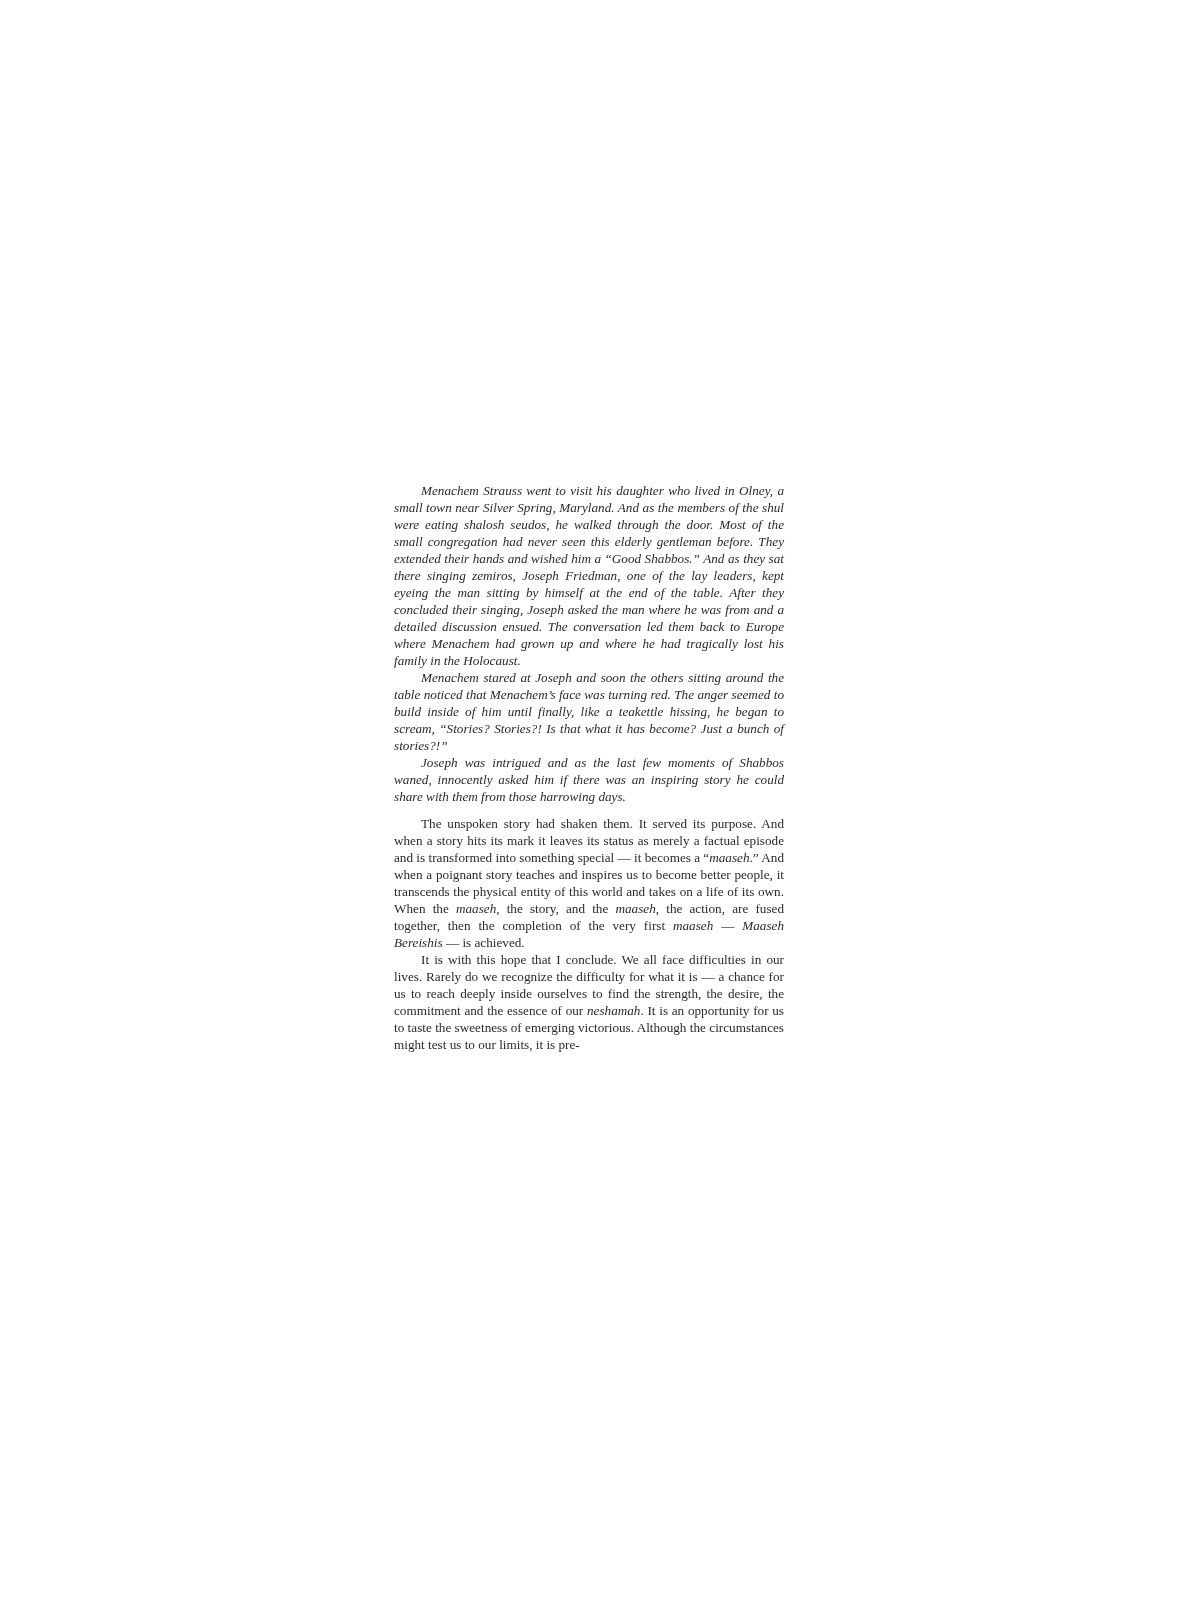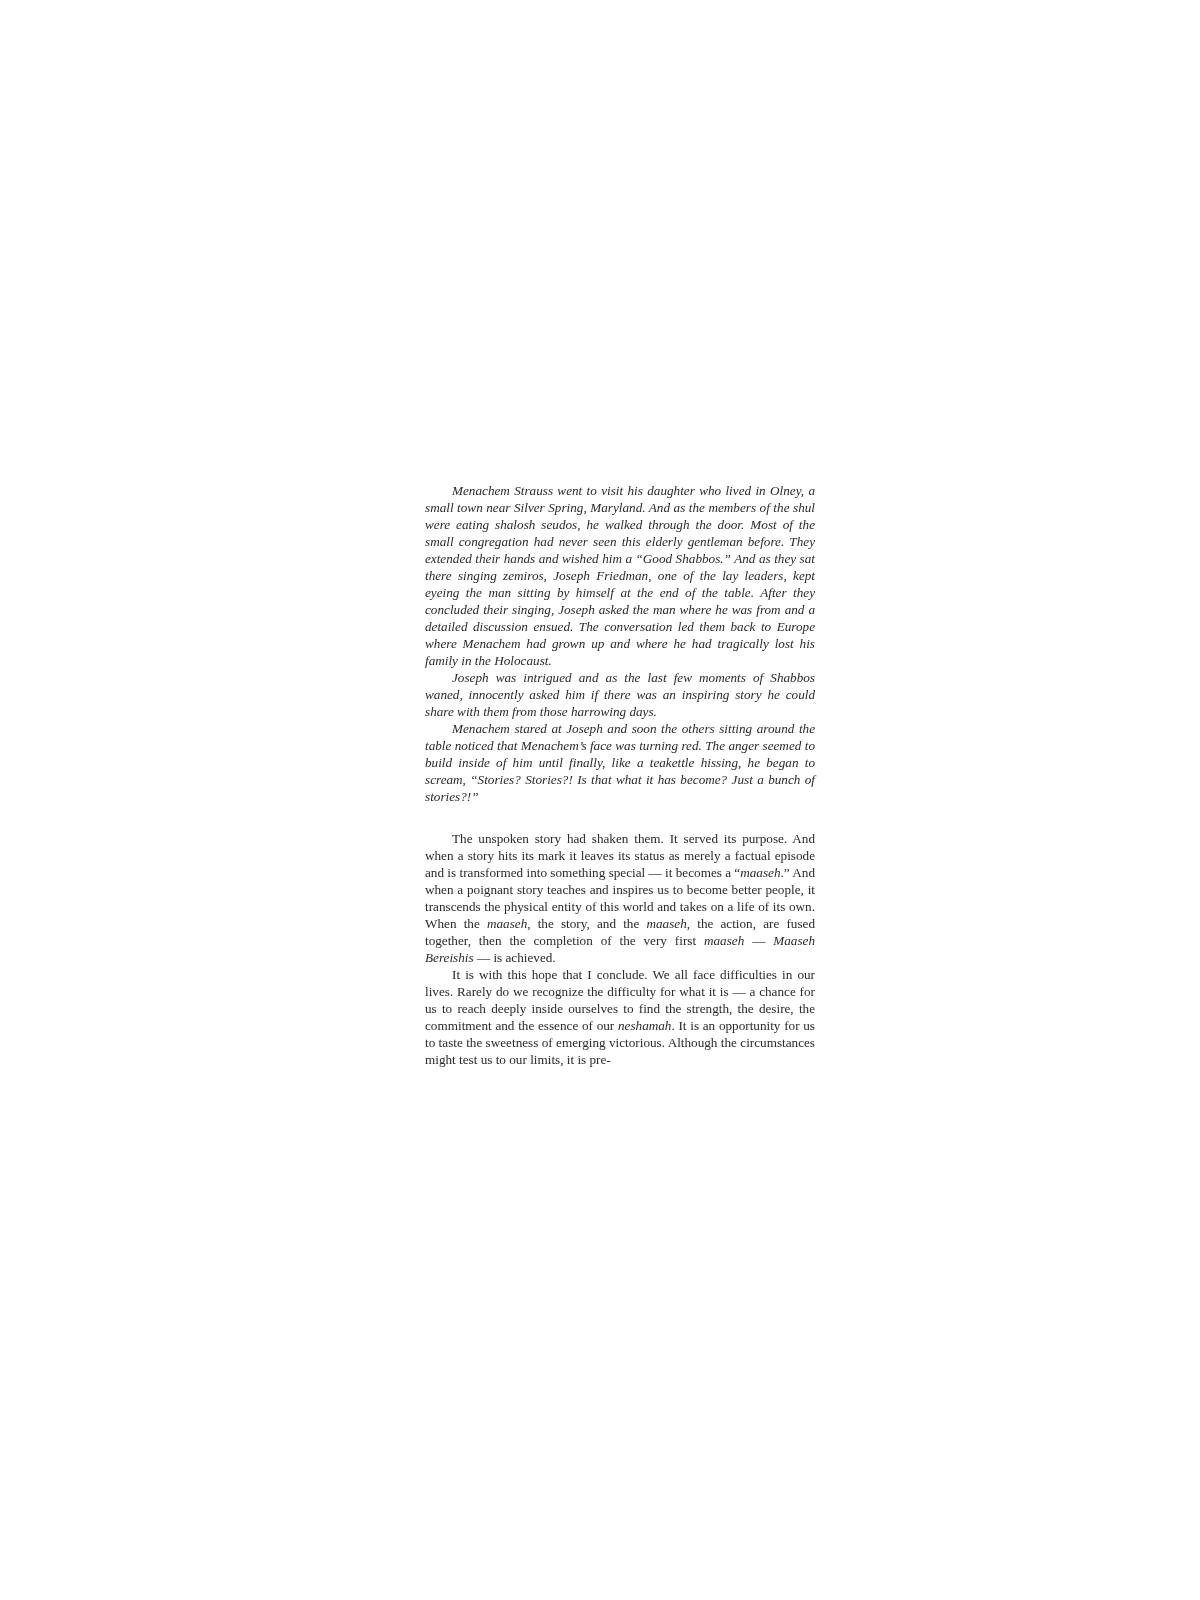--- a/index.html
+++ b/index.html
@@ -14,55 +14,55 @@
     overflow: hidden;
     font-family: "Liberation Serif", serif;
   }
   .page {
     position: absolute;
     inset: 0;
     background: #ffffff;
   }
   .text-block {
     position: absolute;
-    left: 425px;
+    left: 394px;
     top: 482px;
     width: 390px;
     font-size: 13.2px;
     line-height: 17px;
     color: #2a2a2a;
     text-align: justify;
     hyphens: auto;
     -webkit-hyphens: auto;
   }
   .text-block p {
     margin: 0;
     padding: 0;
     text-indent: 27px;
     text-align: justify;
   }
   .section-italic {
     font-style: italic;
   }
   .section-regular {
-    margin-top: 25px;
+    margin-top: 10px;
     font-style: normal;
   }
   .text-block em {
     font-style: italic;
   }
 </style>
 </head>
 <body>
 
 <div class="page">
   <div class="text-block" style="color: rgb(42, 42, 42);">
       <div class="section-italic">
         <p><em>Menachem Strauss went to visit his daughter who lived in Olney, a small town near Silver Spring, Maryland. And as the members of the shul were eating shalosh seudos, he walked through the door. Most of the small congregation had never seen this elderly gentleman before. They extended their hands and wished him a “Good Shabbos.” And as they sat there singing zemiros, Joseph Friedman, one of the lay leaders, kept eyeing the man sitting by himself at the end of the table. After they concluded their singing, Joseph asked the man where he was from and a detailed discussion ensued. The conversation led them back to Europe where Menachem had grown up and where he had tragically lost his family in the Holocaust.</em></p>
+        <p><em>Menachem stared at Joseph and soon the others sitting around the table noticed that Menachem’s face was turning red. The anger seemed to build inside of him until finally, like a teakettle hissing, he began to scream, “Stories? Stories?! Is that what it has become? Just a bunch of stories?!”</em></p>
         <p><em>Joseph was intrigued and as the last few moments of Shabbos waned, innocently asked him if there was an inspiring story he could share with them from those harrowing days.</em></p>
-        <p><em>Menachem stared at Joseph and soon the others sitting around the table noticed that Menachem’s face was turning red. The anger seemed to build inside of him until finally, like a teakettle hissing, he began to scream, “Stories? Stories?! Is that what it has become? Just a bunch of stories?!”</em></p>
       </div>
       <div class="section-regular">
         <p><span>The unspoken story had shaken them.  It served its purpose. And when a story hits its mark it leaves its status as merely a factual episode and is transformed into something special — it becomes a “</span><em>maaseh</em><span>.” And when a poignant story teaches and inspires us to become better people, it transcends the physical entity of this world and takes on a life of its own. When the </span><em>maaseh</em><span>, the story, and the </span><em>maaseh</em><span>, the action, are fused together, then the completion of the very first </span><em>maaseh</em><span> — </span><em>Maaseh Bereishis</em><span> — is achieved.</span></p>
         <p><span>It is with this hope that I conclude. We all face difficulties in our lives. Rarely do we recognize the difficulty for what it is — a chance for us to reach deeply inside ourselves to find the strength, the desire, the commitment and the essence of our </span><em>neshamah</em><span>. It is an opportunity for us to taste the sweetness of emerging victorious. Although the circumstances might test us to our limits, it is pre-</span></p>
       </div>
     </div>
 </div>
 
 </body></html>

